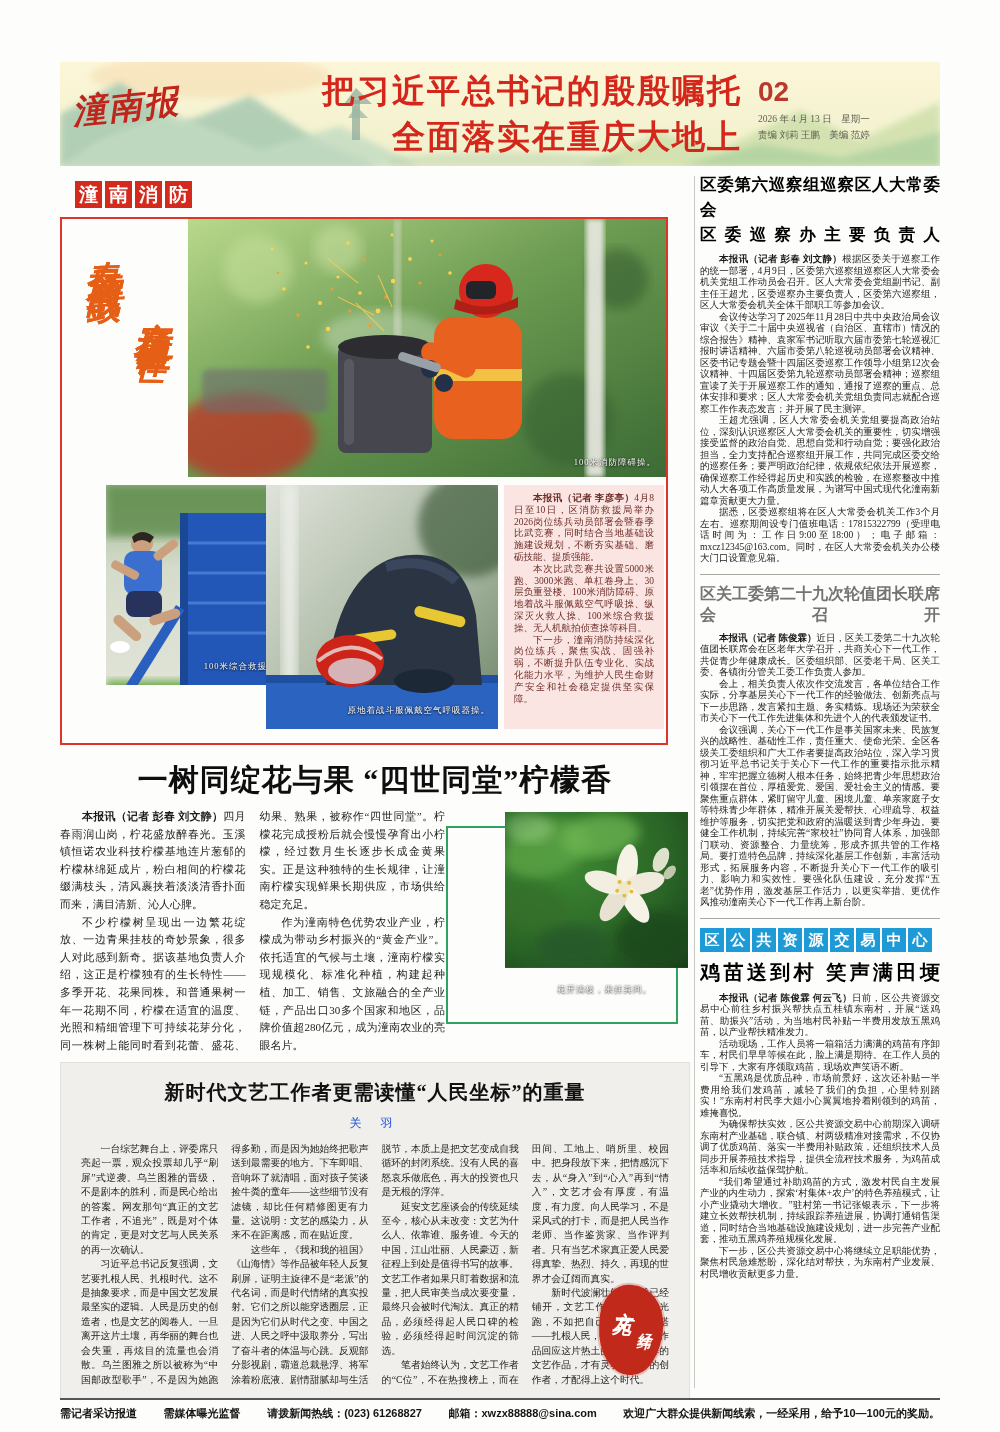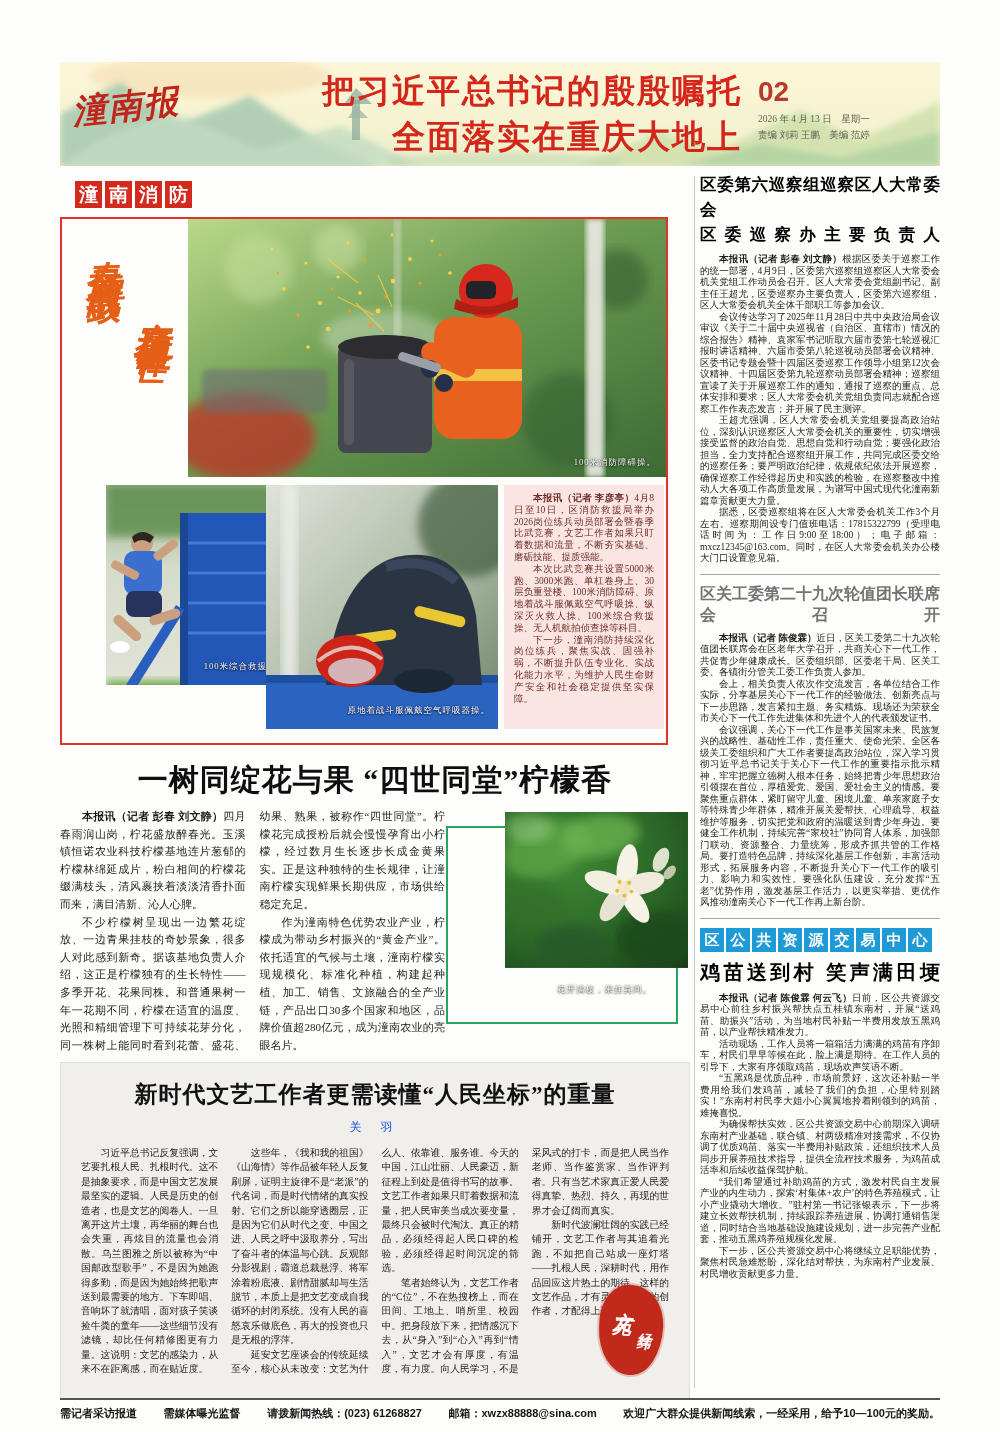--- a/index.html
+++ b/index.html
@@ -48,21 +48,21 @@
   .lemon-cols p{margin:0;text-indent:2em;}
   .lemon-cols b{font-weight:900;}
   .lemon-photo{position:absolute;left:458px;top:812px;width:230px;height:196px;}
   .lemon-photo::before{content:"";position:absolute;left:-12px;top:14px;width:228px;height:194px;
               border:2px solid #2da261;z-index:0;}
   .lemon-photo .inner{position:absolute;inset:0;overflow:hidden;z-index:1;padding-left:47px;}
 
   
   .essay{position:absolute;left:60px;top:1062px;width:630px;height:338px;background:#f0efec;
          border:1px solid #e2e2dc;}
-  .essay-title{margin-top:16px;text-align:center;font-size:23px;font-weight:900;letter-spacing:1px;color:#111;}
+  .essay-title{margin-top:16px;text-align:center;font-size:20px;font-weight:900;letter-spacing:1px;color:#111;}
   .essay-author{margin-top:9px;text-align:center;font-size:12px;letter-spacing:8px;color:#1d4ed8;}
   .essay-cols{margin:10px 20px 0 20px;height:246px;column-count:4;column-gap:13px;
               font-size:9.8px;line-height:14.4px;text-align:justify;overflow:hidden;}
   .essay-cols p{margin:0;text-indent:2em;}
   .seal{position:absolute;right:26px;bottom:24px;width:64px;height:90px;background:#c12a1a;
         border-radius:46% 54% 48% 52% / 42% 46% 58% 54%;transform:rotate(3deg);
         box-shadow:0 0 0 2px rgba(193,42,26,.25);}
   .seal span{position:absolute;writing-mode:vertical-rl;color:#fff;font-style:italic;font-weight:700;}
   .seal .s1{left:10px;top:12px;font-size:19px;letter-spacing:4px;}
   .seal .s2{left:36px;top:36px;font-size:14px;letter-spacing:3px;}
@@ -277,21 +277,21 @@
         <rect x="86" y="150" width="44" height="10" rx="5" fill="#e8c832" transform="rotate(-8 86 150)"></rect>
         <ellipse cx="84" cy="176" rx="34" ry="26" fill="#cc2418"></ellipse>
         <path d="M52,176 Q84,150 116,174" stroke="#e8dede" stroke-width="4" fill="none" opacity="0.8"></path>
         <ellipse cx="86" cy="186" rx="24" ry="13" fill="#d8e4ec" opacity="0.75"></ellipse>
         <ellipse cx="158" cy="196" rx="30" ry="12" fill="#1c2836"></ellipse>
       </svg>
       <div class="cap" style="right:8px;bottom:12px;" data-name="photo-caption">原地着战斗服佩戴空气呼吸器操。</div>
     </div>
 
     <div class="pinkbox" data-name="fire-article">
-      <p data-name="fire-article-p1"><b data-name="fire-article-lead">本报讯（记者 李彦亭）</b><span data-name="fire-article-p1-text">4月8日至10日，区消防救援局举办2026岗位练兵动员部署会暨春季比武竞赛，文艺工作者如果只盯着数据和流量，不断夯实基础、磨砺技能、提质强能。</span></p>
+      <p data-name="fire-article-p1"><b data-name="fire-article-lead">本报讯（记者 李彦亭）</b><span data-name="fire-article-p1-text">4月8日至10日，区消防救援局举办2026岗位练兵动员部署会暨春季比武竞赛，同时结合当地基础设施建设规划，不断夯实基础、磨砺技能、提质强能。</span></p>
       <p data-name="fire-article-p2">本次比武竞赛共设置5000米跑、3000米跑、单杠卷身上、30层负重登楼、100米消防障碍、原地着战斗服佩戴空气呼吸操、纵深灭火救人操、100米综合救援操、无人机航拍侦查操等科目。</p>
       <p data-name="fire-article-p3">下一步，潼南消防持续深化岗位练兵，聚焦实战、固强补弱，不断提升队伍专业化、实战化能力水平，为维护人民生命财产安全和社会稳定提供坚实保障。</p>
     </div>
   </div>
 
   <div class="lemon-title" data-name="lemon-article-title">一树同绽花与果 “四世同堂”柠檬香</div>
   <div class="lemon-cols" data-name="lemon-article-body">
     <p data-name="lemon-p1"><b data-name="lemon-lead">本报讯（记者 彭春 刘文静）</b><span data-name="lemon-p1-text">四月春雨润山岗，柠花盛放醉春光。玉溪镇恒诺农业科技柠檬基地连片葱郁的柠檬林绵延成片，粉白相间的柠檬花缀满枝头，清风裹挟着淡淡清香扑面而来，满目清新、沁人心脾。</span></p>
     <p data-name="lemon-p2">不少柠檬树呈现出一边繁花绽放、一边青果挂枝的奇妙景象，很多人对此感到新奇。据该基地负责人介绍，这正是柠檬独有的生长特性——多季开花、花果同株。和普通果树一年一花期不同，柠檬在适宜的温度、光照和精细管理下可持续花芽分化，同一株树上能同时看到花蕾、盛花、幼果、熟果，被称作“四世同堂”。柠檬花完成授粉后就会慢慢孕育出小柠檬，经过数月生长逐步长成金黄果实。正是这种独特的生长规律，让潼南柠檬实现鲜果长期供应，市场供给稳定充足。</p>
     <p data-name="lemon-p3">作为潼南特色优势农业产业，柠檬成为带动乡村振兴的“黄金产业”。依托适宜的气候与土壤，潼南柠檬实现规模化、标准化种植，构建起种植、加工、销售、文旅融合的全产业链，产品出口30多个国家和地区，品牌价值超280亿元，成为潼南农业的亮眼名片。</p>
@@ -335,20 +335,21 @@
         <ellipse cx="207" cy="76" rx="6" ry="10" fill="#e6e0cc" opacity="0.8" transform="rotate(40 207 76)"></ellipse>
       </svg>
       <div class="cap" style="right:36px;bottom:12px;" data-name="photo-caption">花开满枝，果挂其间。</div>
     </div>
   </div>
 
   <div class="essay" data-name="essay-box">
     <div class="essay-title" data-name="essay-title">新时代文艺工作者更需读懂“人民坐标”的重量</div>
     <div class="essay-author" data-name="essay-author">关 羽</div>
     <div class="essay-cols" data-name="essay-body">
+      <p data-name="essay-p1">一台综艺舞台上，评委席只亮起一票，观众投票却几乎“刷屏”式逆袭。乌兰图雅的晋级，不是剧本的胜利，而是民心给出的答案。网友那句“真正的文艺工作者，不追光”，既是对个体的肯定，更是对文艺与人民关系的再一次确认。</p>
       <p data-name="essay-p2">习近平总书记反复强调，文艺要扎根人民、扎根时代。这不是抽象要求，而是中国文艺发展最坚实的逻辑。人民是历史的创造者，也是文艺的阅卷人。一旦离开这片土壤，再华丽的舞台也会失重，再炫目的流量也会消散。乌兰图雅之所以被称为“中国邮政型歌手”，不是因为她跑得多勤，而是因为她始终把歌声送到最需要的地方。下车即唱、音响坏了就清唱，面对孩子笑谈捡牛粪的童年——这些细节没有滤镜，却比任何精修图更有力量。这说明：文艺的感染力，从来不在距离感，而在贴近度。</p>
       <p data-name="essay-p3">这些年，《我和我的祖国》《山海情》等作品被年轻人反复刷屏，证明主旋律不是“老派”的代名词，而是时代情绪的真实投射。它们之所以能穿透圈层，正是因为它们从时代之变、中国之进、人民之呼中汲取养分，写出了奋斗者的体温与心跳。反观部分影视剧，霸道总裁悬浮、将军涂着粉底液、剧情甜腻却与生活脱节，本质上是把文艺变成自我循环的封闭系统。没有人民的喜怒哀乐做底色，再大的投资也只是无根的浮萍。</p>
       <p data-name="essay-p4">延安文艺座谈会的传统延续至今，核心从未改变：文艺为什么人、依靠谁、服务谁。今天的中国，江山壮丽、人民豪迈，新征程上到处是值得书写的故事。文艺工作者如果只盯着数据和流量，把人民审美当成次要变量，最终只会被时代淘汰。真正的精品，必须经得起人民口碑的检验，必须经得起时间沉淀的筛选。</p>
       <p data-name="essay-p5">笔者始终认为，文艺工作者的“C位”，不在热搜榜上，而在田间、工地上、哨所里、校园中。把身段放下来，把情感沉下去，从“身入”到“心入”再到“情入”，文艺才会有厚度，有温度，有力度。向人民学习，不是采风式的打卡，而是把人民当作老师、当作鉴赏家、当作评判者。只有当艺术家真正爱人民爱得真挚、热烈、持久，再现的世界才会辽阔而真实。</p>
       <p data-name="essay-p6">新时代波澜壮阔的实践已经铺开，文艺工作者与其追着光跑，不如把自己站成一座灯塔——扎根人民，深耕时代，用作品回应这片热土的期待。这样的文艺作品，才有灵魂；这样的创作者，才配得上这个时代。</p>
     </div>
     <div class="seal" data-name="literary-column-seal">
       <span class="s1" data-name="seal-text-1">文苑</span>
       <span class="s2" data-name="seal-text-2">经纬</span>
     </div>

